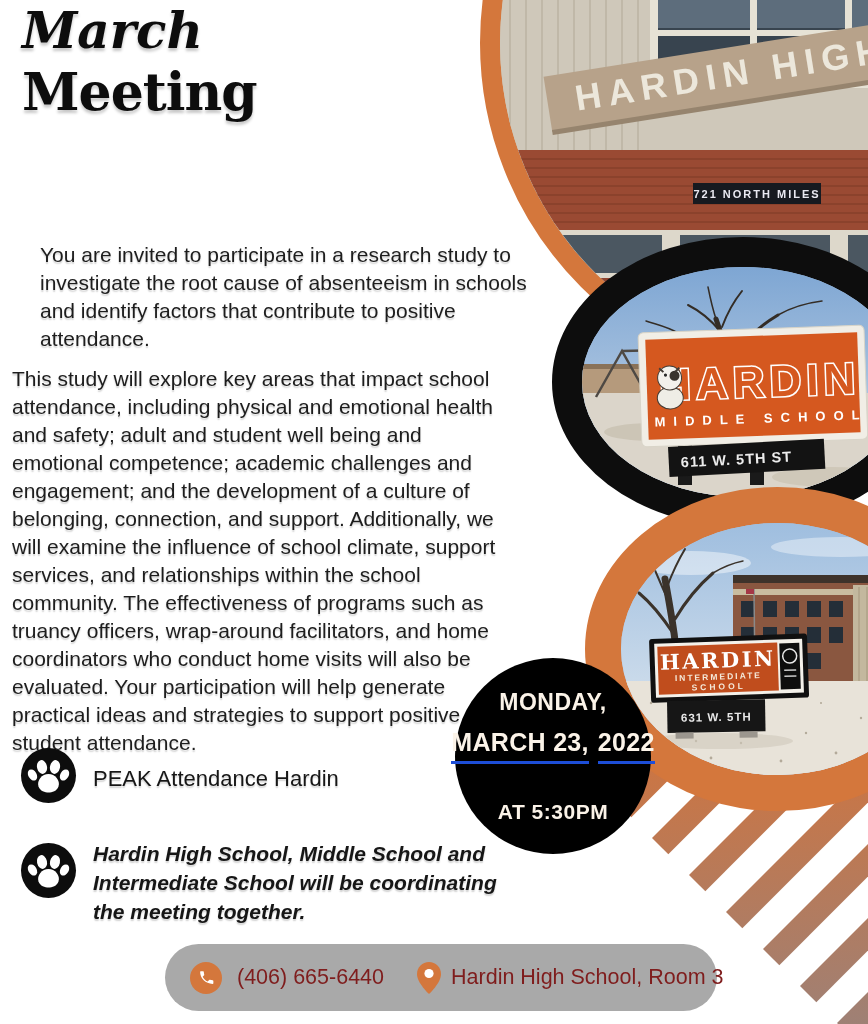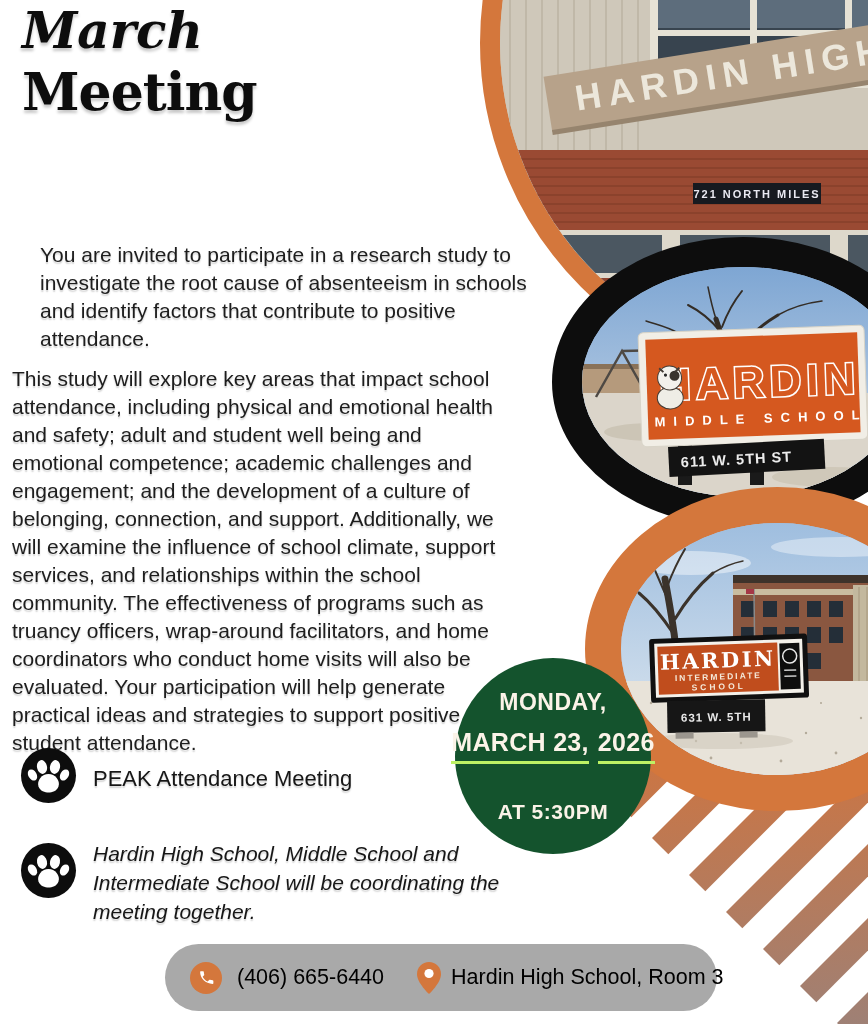--- a/index.html
+++ b/index.html
@@ -19,44 +19,44 @@
     text-shadow:0 1.5px 1.5px rgba(0,0,0,.18);}
   #para1{left:28px;top:229px;width:500px;}
   #para2{left:12px;top:365px;width:504px;}
   
   .paw{position:absolute;z-index:6;width:57px;height:57px;}
   #paw1{left:20px;top:747px;}
   #paw2{left:20px;top:842px;}
   .bullet-label{position:absolute;z-index:6;left:93px;font-size:22px;color:#161616;
     text-shadow:0 1.5px 1.5px rgba(0,0,0,.18);}
   #bullet1{top:766px;}
-  #bullet2{top:839px;width:410px;font-style:italic;font-size:21px;line-height:29px;font-weight:400;}
+  #bullet2{top:839px;width:410px;font-style:italic;font-size:21px;line-height:29px;font-weight:700;}
   
   .medal{position:absolute;border-radius:50%;overflow:hidden;box-sizing:border-box;}
   #photo1{left:480px;top:-302px;width:690px;height:690px;border:20px solid #d4773c;z-index:2;background:#cfc8ba;}
   #photo2{left:552px;top:237px;width:382px;height:290px;border:30px solid #0d0d0d;z-index:3;background:#9db8d6;}
   #photo3{left:585px;top:487px;width:385px;height:324px;border:36px solid #d4773c;z-index:4;background:#a9c4e2;}
   .medal svg{display:block;width:100%;height:100%;}
   
   #stripes{position:absolute;right:0;bottom:0;width:320px;height:330px;z-index:1;}
   
   .date-circle{position:absolute;left:455px;top:658px;width:196px;height:196px;border-radius:50%;
-    background:#14532d;z-index:5;display:flex;flex-direction:column;align-items:center;justify-content:center;
+    background:#000000;z-index:5;display:flex;flex-direction:column;align-items:center;justify-content:center;
     color:#fbf3e8;font-weight:700;text-align:center;}
   .date-circle .day{font-size:23px;letter-spacing:.5px;margin-bottom:12px;}
   .date-circle .date-line{font-size:25px;letter-spacing:.3px;white-space:nowrap;margin-bottom:12px;}
-  .date-circle .date-line span{border-bottom:3px solid #bef264;padding-bottom:5px;}
+  .date-circle .date-line span{border-bottom:3px solid #1d4ed8;padding-bottom:5px;}
   .date-circle .date-line .gap{display:inline-block;width:9px;border:none;}
   .date-circle .time{font-size:21px;letter-spacing:.5px;margin-top:31px;}
   
   .pill{position:absolute;left:165px;top:944px;width:552px;height:67px;border-radius:34px;
     background:#a9a9a9;z-index:7;display:flex;align-items:center;padding-left:25px;box-sizing:border-box;}
   .pill .badge{width:32px;height:32px;border-radius:50%;background:#d4773c;flex:0 0 auto;
     display:flex;align-items:center;justify-content:center;}
-  .pill .txt{font-size:21.5px;color:#000000;margin-left:15px;white-space:nowrap;}
+  .pill .txt{font-size:21.5px;color:#7f1d1d;margin-left:15px;white-space:nowrap;}
   .pill .pin{margin-left:33px;flex:0 0 auto;display:flex;}
   .pill .txt2{margin-left:10px;}
 </style>
 </head>
 <body>
 
 <div class="page">
 
   <svg id="stripes" viewBox="0 0 320 330" xmlns="http://www.w3.org/2000/svg">
     <defs>
@@ -305,21 +305,21 @@
         <text x="49" y="21" text-anchor="middle" font-family="Liberation Sans, sans-serif" font-size="11.5" font-weight="bold" letter-spacing="1" fill="#e8e8e8">631 W. 5TH</text>
         <rect x="8" y="32" width="18" height="6" fill="#9b968e"></rect>
         <rect x="72" y="32" width="18" height="6" fill="#9b968e"></rect>
       </g>
     </svg>
   </div>
 
   <div class="date-circle">
     <div class="day">MONDAY,</div>
     <div class="date-line">
-      <span>MARCH 23,</span><span class="gap"></span><span>2026</span>
+      <span>MARCH 23,</span><span class="gap"></span><span>2022</span>
     </div>
     <div class="time">AT 5:30PM</div>
   </div>
 
   <h1 class="title" style="margin:0;">
     <span class="t1">March</span>
     <span class="t3">Meeting</span>
   </h1>
 
   <p class="para" id="para1" style="margin:12px;">You are invited to participate in a research study to investigate the root cause of absenteeism in schools and identify factors that contribute to positive attendance.</p>
@@ -328,21 +328,21 @@
   <svg class="paw" id="paw1" viewBox="0 0 57 57" xmlns="http://www.w3.org/2000/svg">
     <circle cx="28.5" cy="28.5" r="27.5" fill="#0d0d0d"></circle>
     <g fill="#ffffff">
       <ellipse cx="22" cy="20" rx="5" ry="7" transform="rotate(-12 22 20)"></ellipse>
       <ellipse cx="35" cy="20" rx="5" ry="7" transform="rotate(12 35 20)"></ellipse>
       <ellipse cx="12.5" cy="28" rx="4.2" ry="6" transform="rotate(-30 12.5 28)"></ellipse>
       <ellipse cx="44.5" cy="28" rx="4.2" ry="6" transform="rotate(30 44.5 28)"></ellipse>
       <path d="M28.5,27 C22,27 16.5,33.5 18.5,39.5 C20,44 25,45.5 28.5,45.5 C32,45.5 37,44 38.5,39.5 C40.5,33.5 35,27 28.5,27 Z"></path>
     </g>
   </svg>
-  <div class="bullet-label" id="bullet1">PEAK Attendance Meeting</div>
+  <div class="bullet-label" id="bullet1">PEAK Attendance Hardin</div>
 
   <svg class="paw" id="paw2" viewBox="0 0 57 57" xmlns="http://www.w3.org/2000/svg">
     <circle cx="28.5" cy="28.5" r="27.5" fill="#0d0d0d"></circle>
     <g fill="#ffffff">
       <ellipse cx="22" cy="20" rx="5" ry="7" transform="rotate(-12 22 20)"></ellipse>
       <ellipse cx="35" cy="20" rx="5" ry="7" transform="rotate(12 35 20)"></ellipse>
       <ellipse cx="12.5" cy="28" rx="4.2" ry="6" transform="rotate(-30 12.5 28)"></ellipse>
       <ellipse cx="44.5" cy="28" rx="4.2" ry="6" transform="rotate(30 44.5 28)"></ellipse>
       <path d="M28.5,27 C22,27 16.5,33.5 18.5,39.5 C20,44 25,45.5 28.5,45.5 C32,45.5 37,44 38.5,39.5 C40.5,33.5 35,27 28.5,27 Z"></path>
     </g>

